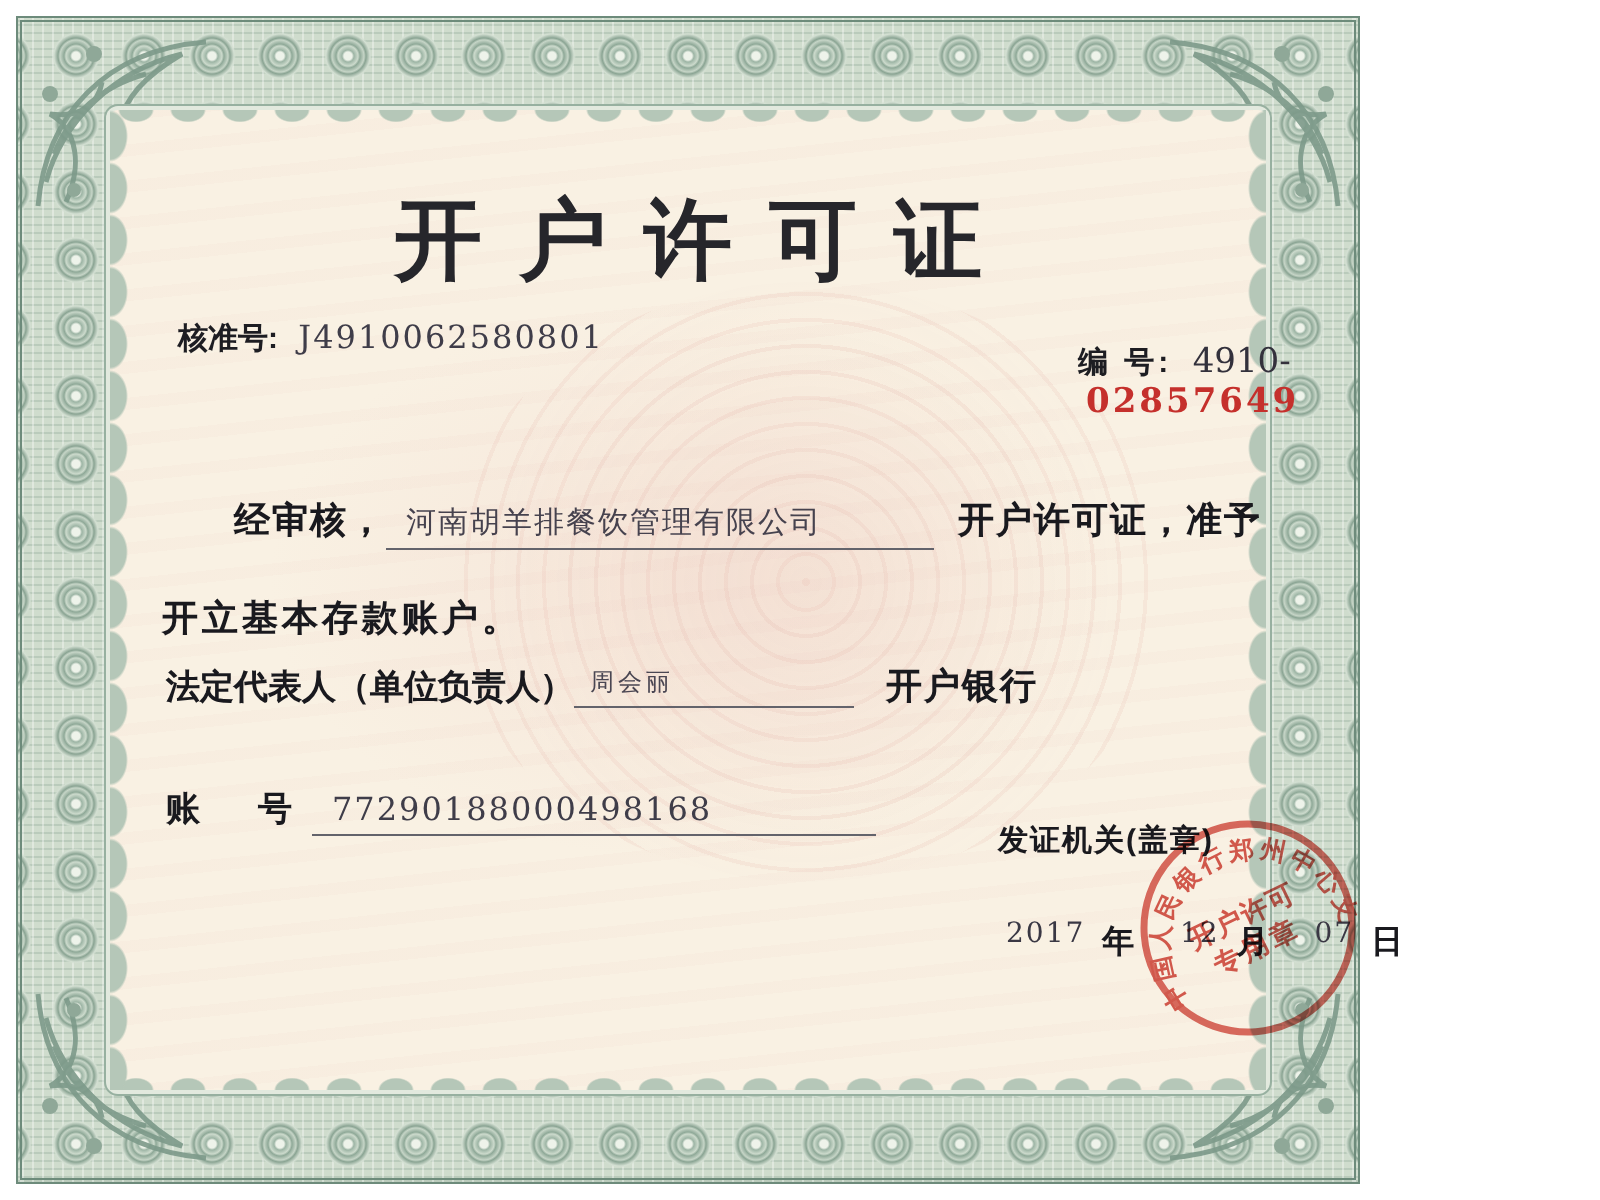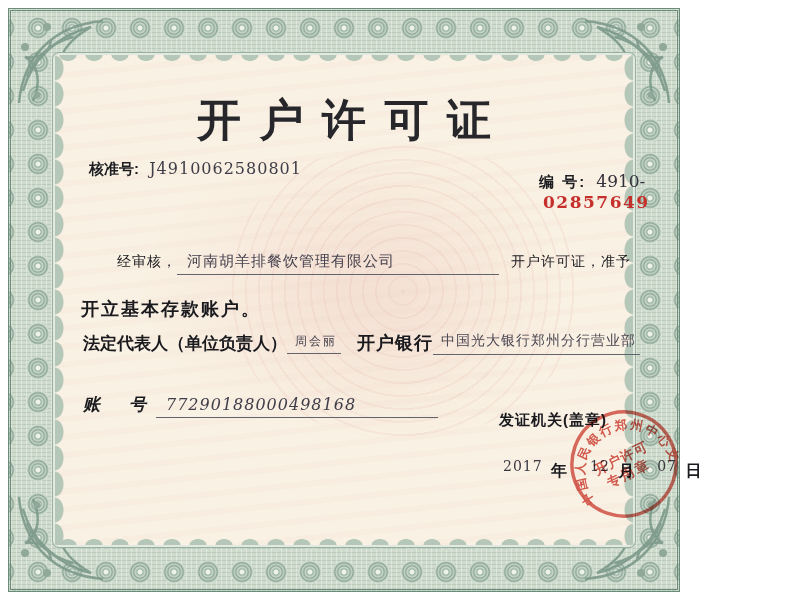--- a/index.html
+++ b/index.html
@@ -62,41 +62,41 @@
     letter-spacing:.42em;text-indent:.42em;
   }
   .row-approval{position:absolute;left:78px;top:148px;font-size:15px;color:#1d1d22;}
   .row-approval .lbl{font-weight:bold;}
   .row-approval .val{font-family:"DejaVu Serif",serif;font-size:16px;color:#3f3d49;letter-spacing:1px;margin-left:6px;}
   .row-serial{position:absolute;left:528px;top:148px;font-size:15px;color:#1d1d22;margin-top:12px;}
   .row-serial .lbl{font-weight:bold;letter-spacing:2px;}
   .row-serial .pre{font-family:"DejaVu Serif",serif;font-size:17px;color:#33313c;margin-left:6px;}
   .row-serial .red{font-family:"DejaVu Serif",serif;font-size:17px;color:#c5302c;letter-spacing:1.5px;margin-left:4px;font-weight:bold;}
   .para1{position:absolute;left:70px;right:46px;top:198px;display:flex;align-items:baseline;}
-  .para1 .big{font-size:14px;font-weight:normal;color:#19191e;letter-spacing:1px;white-space:nowrap;}
+  .para1 .big{font-size:18px;font-weight:bold;color:#19191e;letter-spacing:1px;white-space:nowrap;}
   .para1 .reviewed{margin-left:36px;}
   .para1 .company{
     flex:1 1 auto;max-width:330px;border-bottom:1px solid #63636b;
     font-family:"DejaVu Serif",serif;font-size:15px;color:#46424e;
     padding:0 6px 3px 10px;white-space:nowrap;letter-spacing:1px;margin-top:43px;
   }
   .para1 .condition{margin-left:12px;}
   .para2{position:absolute;left:70px;top:250px;font-size:18px;font-weight:bold;color:#19191e;letter-spacing:2px;margin-top:36px;}
   .row-rep{position:absolute;left:72px;right:46px;top:320px;display:flex;align-items:center;}
   .row-rep .lbl1{font-size:17px;font-weight:bold;color:#19191e;white-space:nowrap;}
   .row-rep .val1{
     width:128px;border-bottom:1px solid #63636b;font-family:Liberation Mono, monospace;
     font-size:12px;color:#4a4652;padding:0 4px 3px 8px;white-space:nowrap;letter-spacing:2px;
   }
   .row-rep .lbl2{font-size:18px;font-weight:bold;color:#19191e;margin-left:16px;white-space:nowrap;letter-spacing:1px;}
   .row-rep .val2{
     flex:1 1 auto;border-bottom:1px solid #63636b;font-family:"DejaVu Serif",serif;
     font-size:14px;color:#4a4652;padding:0 4px 4px 8px;white-space:nowrap;letter-spacing:1px;
   }
-  .row-acct{position:absolute;left:72px;top:382px;display:flex;align-items:baseline;font-style:italic;}
+  .row-acct{position:absolute;left:72px;top:382px;display:flex;align-items:baseline;}
   .row-acct .lbl{font-size:17px;font-weight:bold;color:#19191e;letter-spacing:6px;}
   .row-acct .val{
     width:268px;border-bottom:1px solid #63636b;font-family:"DejaVu Serif",serif;
     font-size:16px;color:#3f3d49;padding:0 4px 3px 10px;letter-spacing:1px;margin-left:4px;white-space:nowrap;
   }
   .issuer{position:absolute;left:488px;top:400px;font-size:15px;font-weight:bold;color:#19191e;letter-spacing:1px;}
   .dateline{position:absolute;left:492px;top:450px;white-space:nowrap;}
   .dateline .num{position:relative;top:-5px;font-family:"DejaVu Serif",serif;font-size:14px;color:#3a3844;letter-spacing:1px;}
   .dateline .unit{font-size:16px;font-weight:bold;color:#19191e;margin:0 4px 0 4px;}
   .dateline .gap{display:inline-block;width:10px;}
@@ -195,21 +195,20 @@
     <span class="big reviewed">经审核，</span>
     <span class="company">河南胡羊排餐饮管理有限公司</span>
     <span class="big condition">开户许可证，准予</span>
   </div>
   <div class="para2">开立基本存款账户。</div>
 
   <div class="row-rep">
     <span class="lbl1">法定代表人（单位负责人）</span>
     <span class="val1">周会丽</span>
     <span class="lbl2">开户银行</span>
-    <span class="val2">中国光大银行郑州分行营业部</span>
   </div>
 
   <div class="row-acct">
     <span class="lbl">账　号</span>
     <span class="val">77290188000498168</span>
   </div>
 
   <div class="issuer">发证机关(盖章)</div>
   <div class="dateline">
     <span class="num">2017</span>

